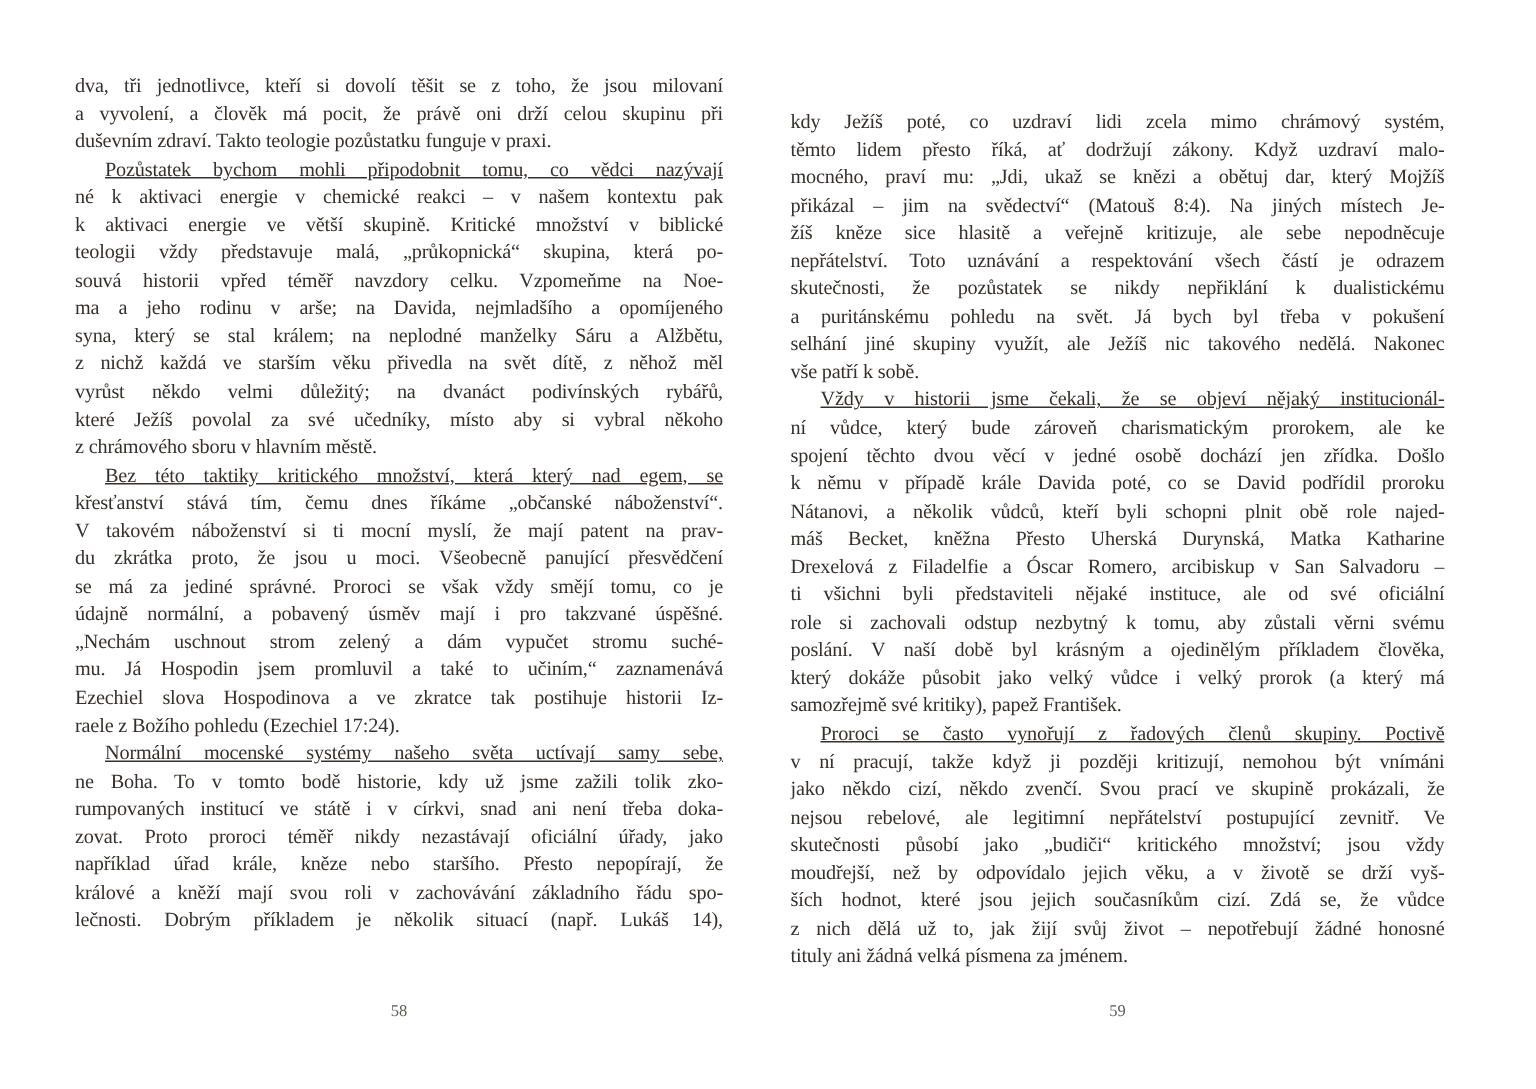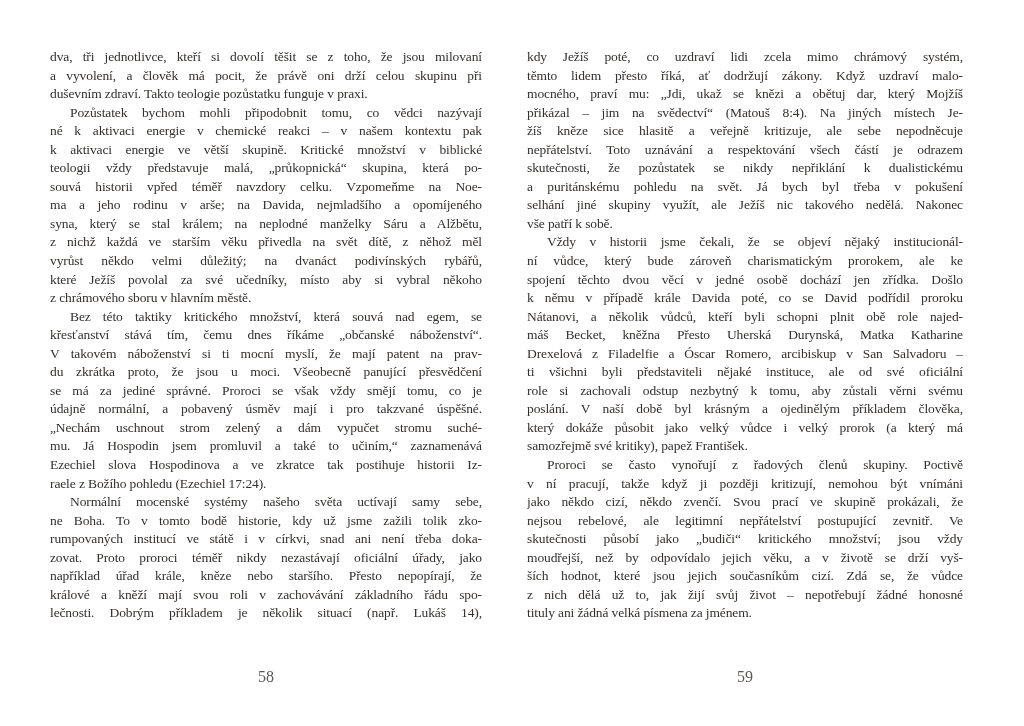--- a/index.html
+++ b/index.html
@@ -13,38 +13,38 @@
     height: 726px;
     font-family: "Liberation Serif", "DejaVu Serif", serif;
     color: #33302d;
     overflow: hidden;
   }
   .page {
     position: absolute;
     top: 48px;
   }
   .page-left  { left: 50px;  width: 432px; }
-  .page-right { left: 527px; width: 436px; }
+  .page-right { left: 527px; width: 436px; margin-top: 24px; }
   .paragraph { margin: 0; }
   .line {
     font-size: 13.5px;
     line-height: 18.55px;
     letter-spacing: -0.12px;
     text-align: justify;
     text-align-last: justify;
     max-height: 18.55px;
     overflow: hidden;
     white-space: normal;
   }
-  .line.indent { padding-left: 20px; }
+  .line.indent { padding-left: 20px; text-decoration: underline; }
   .line.endline { text-align-last: left; }
   .page-number {
     position: absolute;
     top: 668px;
-    font-size: 16px;
+    font-size: 11px;
     color: #5c5955;
     text-align: center;
   }
   .page-number.pn-left  { left: 50px;  width: 432px; }
   .page-number.pn-right { left: 527px; width: 436px; }
 </style>
 </head>
 <body>
 
 <div>
@@ -63,21 +63,21 @@
           <div class="line">teologii vždy představuje malá, „průkopnická“ skupina, která po-</div>
           <div class="line">souvá historii vpřed téměř navzdory celku. Vzpomeňme na Noe-</div>
           <div class="line">ma a jeho rodinu v arše; na Davida, nejmladšího a opomíjeného</div>
           <div class="line">syna, který se stal králem; na neplodné manželky Sáru a Alžbětu,</div>
           <div class="line">z nichž každá ve starším věku přivedla na svět dítě, z něhož měl</div>
           <div class="line">vyrůst někdo velmi důležitý; na dvanáct podivínských rybářů,</div>
           <div class="line">které Ježíš povolal za své učedníky, místo aby si vybral někoho</div>
           <div class="line endline">z chrámového sboru v hlavním městě.</div>
         </div>
         <div class="paragraph">
-          <div class="line indent">Bez této taktiky kritického množství, která souvá nad egem, se</div>
+          <div class="line indent">Bez této taktiky kritického množství, která který nad egem, se</div>
           <div class="line">křesťanství stává tím, čemu dnes říkáme „občanské náboženství“.</div>
           <div class="line">V takovém náboženství si ti mocní myslí, že mají patent na prav-</div>
           <div class="line">du zkrátka proto, že jsou u moci. Všeobecně panující přesvědčení</div>
           <div class="line">se má za jediné správné. Proroci se však vždy smějí tomu, co je</div>
           <div class="line">údajně normální, a pobavený úsměv mají i pro takzvané úspěšné.</div>
           <div class="line">„Nechám uschnout strom zelený a dám vypučet stromu suché-</div>
           <div class="line">mu. Já Hospodin jsem promluvil a také to učiním,“ zaznamenává</div>
           <div class="line">Ezechiel slova Hospodinova a ve zkratce tak postihuje historii Iz-</div>
           <div class="line endline">raele z Božího pohledu (Ezechiel 17:24).</div>
         </div>

